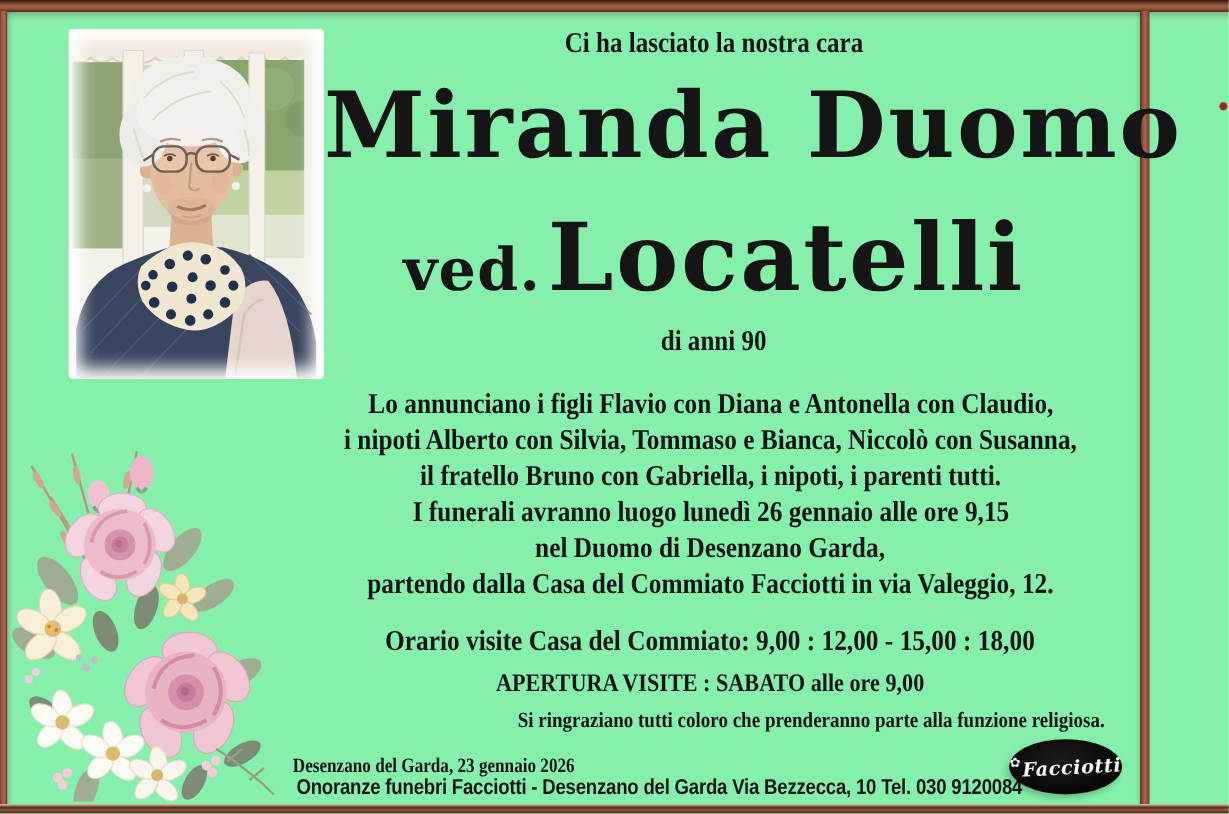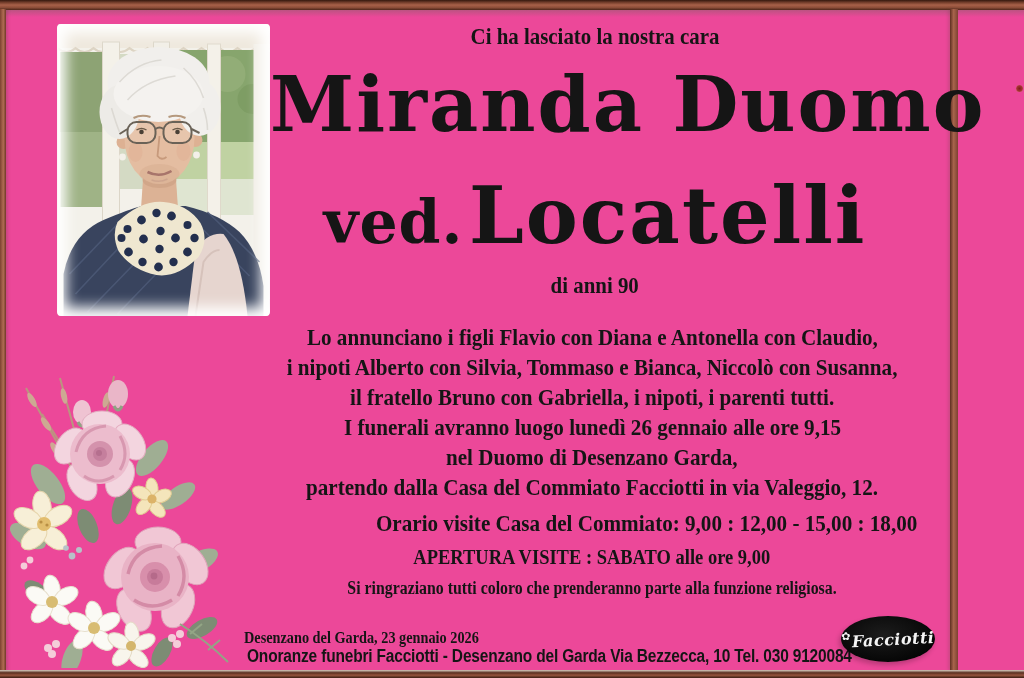--- a/index.html
+++ b/index.html
@@ -1,20 +1,20 @@
 <!DOCTYPE html>
 <html><head>
 <meta charset="utf-8">
 <style>
   html,body{margin:0;padding:0;}
   body{
     width:1024px;height:678px;position:relative;background:#ffffff;
     font-family:"Liberation Serif", serif;color:#151515;overflow:hidden;
   }
-  .page{position:absolute;inset:0;background:#ec4899;text-decoration:underline;}
+  .page{position:absolute;inset:0;background:#86efac;text-decoration:underline;}
 
   
   .frame-top{position:absolute;left:0;top:0;width:1024px;height:10px;
     background:linear-gradient(180deg,#33180e 0%,#6e3a28 22%,#a86149 50%,#8c4d38 76%,#4e261a 100%);}
   .frame-top::after{content:"";position:absolute;left:0;top:10px;width:100%;height:7px;
     background:linear-gradient(180deg,rgba(110,100,92,.38),rgba(255,255,255,0));}
   .frame-bottom{position:absolute;left:0;top:670px;width:1024px;height:8px;
     background:linear-gradient(180deg,#d9cfc3 0%,#5a2d1f 35%,#96543e 65%,#3a1c12 100%);}
   .frame-left{position:absolute;left:0;top:9px;width:6px;height:662px;
     background:linear-gradient(90deg,#7c4230 0%,#b06c52 55%,#6f3827 100%);
@@ -32,32 +32,32 @@
     box-shadow:inset 0 0 14px 9px #ffffff;}
 
   
   .main-text{position:absolute;left:270px;top:0;width:650px;text-align:center;font-weight:bold;}
   .hdr{position:absolute;left:0;top:22px;width:100%;font-size:24px;line-height:28px;}
   .sqz{display:inline-block;transform:scaleX(.87);transform-origin:50% 50%;white-space:nowrap;}
   .title1{position:absolute;left:0;top:64px;width:100%;
     font-family:"DejaVu Serif", serif;font-size:76px;line-height:82px;letter-spacing:2px;white-space:nowrap;}
   .title2{position:absolute;left:0;top:168px;width:100%;
     font-family:"DejaVu Serif", serif;line-height:96px;white-space:nowrap;}
-  .title2 .prefix{font-size:60px;letter-spacing:1px;}
+  .title2 .prefix{font-size:49px;letter-spacing:1px;}
   .title2 .surname{font-size:78px;letter-spacing:2px;text-align:center;}
   .age{position:absolute;left:0;top:272px;width:100%;font-size:24px;line-height:26px;}
 
   
   .body-text{position:absolute;left:230px;top:322px;width:724px;text-align:center;
     font-weight:bold;font-size:24px;line-height:30px;}
   .body-text .ln{white-space:nowrap;}
   .body-text .ln > span{display:inline-block;transform:scaleX(.88);transform-origin:50% 50%;white-space:nowrap;}
-  .ln-hours{margin-top:6px;text-align:right;}
+  .ln-hours{margin-top:18px;}
   .ln-open{margin-top:4px;font-size:21px;}
-  .ln-thanks{margin-top:5px;font-size:18px;line-height:22px;}
+  .ln-thanks{margin-top:5px;font-size:18px;line-height:22px;text-align:right;}
 
   
   .dateline{position:absolute;left:244px;top:628px;font-weight:bold;font-size:17px;white-space:nowrap;
     transform:scaleX(.84);transform-origin:0 50%;}
   .agency{position:absolute;left:247px;top:646px;font-family:"Liberation Sans", sans-serif;
     font-weight:bold;font-size:18px;white-space:nowrap;letter-spacing:-.2px;
     transform:scaleX(.86);transform-origin:0 50%;}
 
   
   .logo{position:absolute;left:841px;top:616px;width:94px;height:46px;border-radius:50%;

